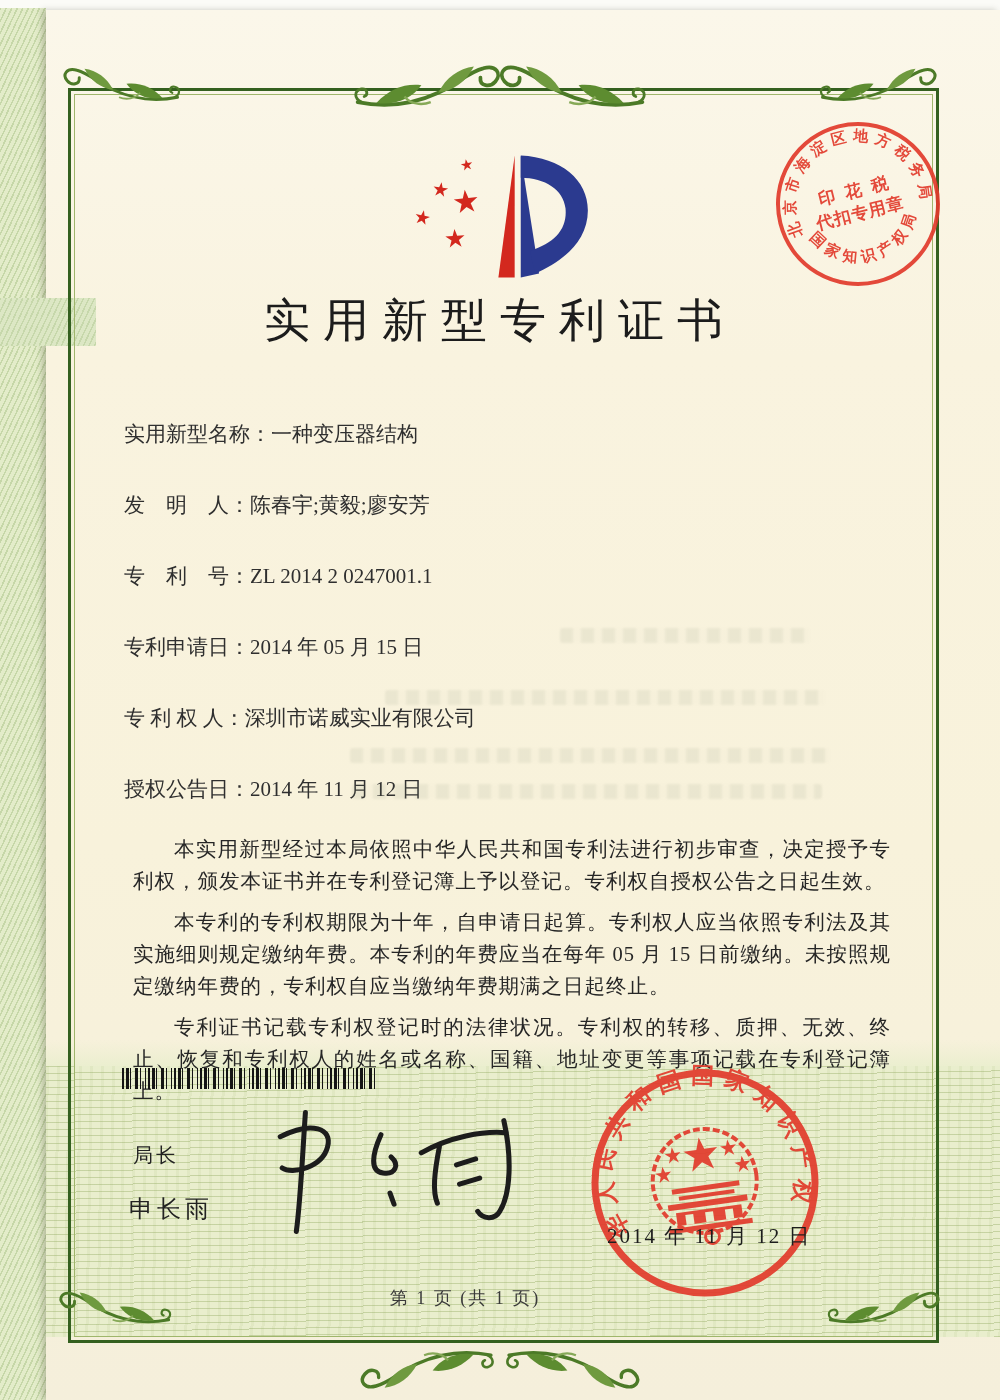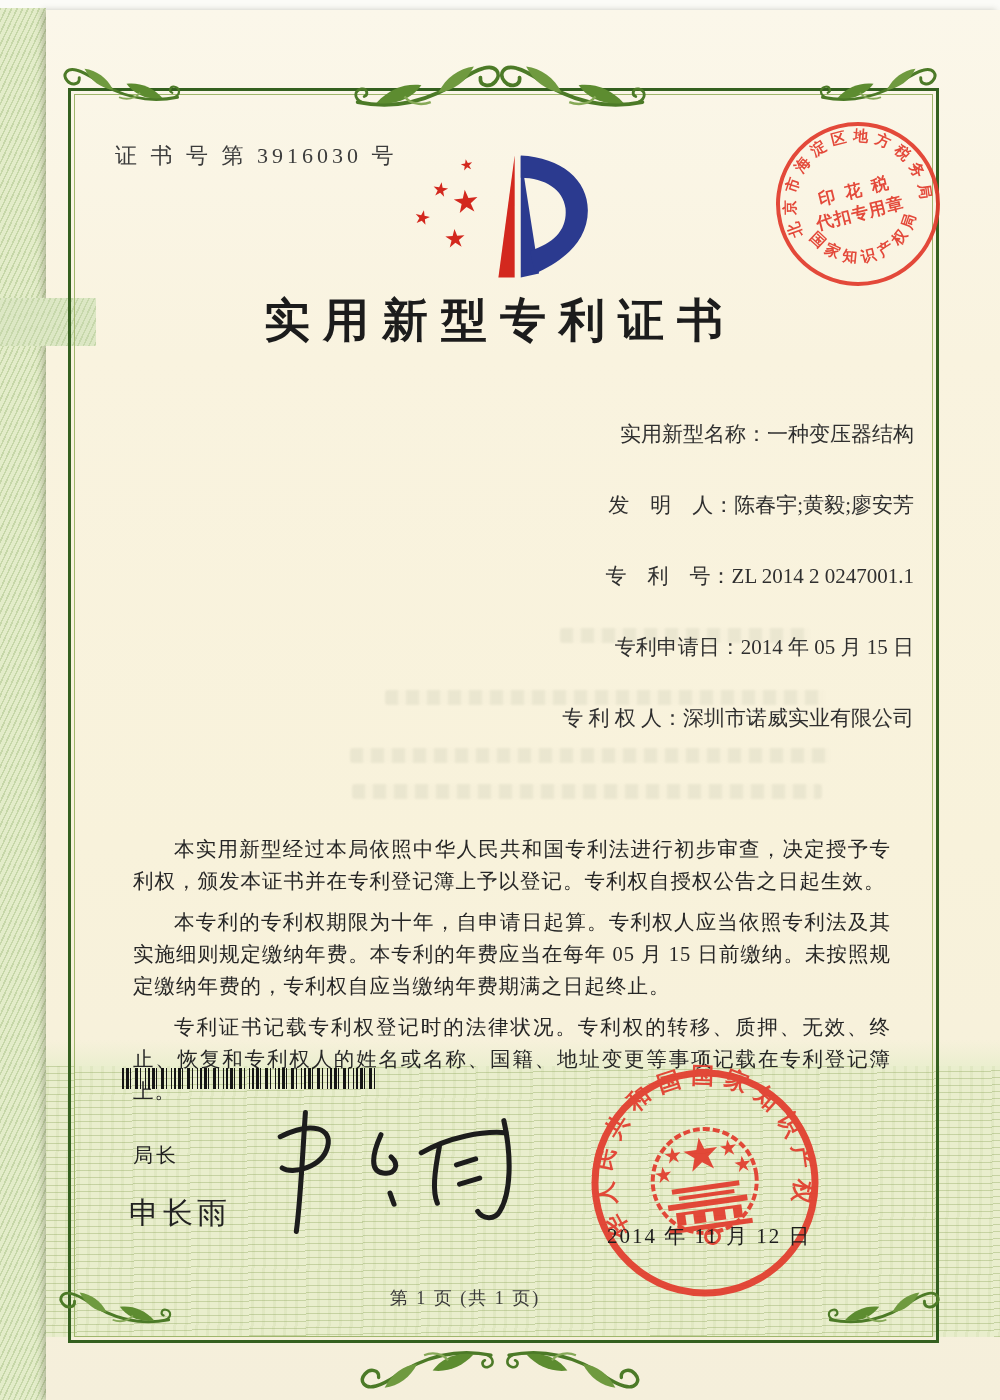--- a/index.html
+++ b/index.html
@@ -28,41 +28,41 @@
       border:3px solid #34601f;}
   .frame-inner{position:absolute;inset:3px;border:1px solid #9fb66b;}
   
   .orn{position:absolute;overflow:visible;}
   .flipx{transform:scaleX(-1);} .flipy{transform:scaleY(-1);} .flipxy{transform:scale(-1,-1);}
   
   .cert-no{position:absolute;left:115px;top:141px;font-size:22px;letter-spacing:4px;color:#3c3c3c;}
   .logo{position:absolute;left:402px;top:148px;width:200px;height:150px;}
   .logo .star{position:absolute;color:#d3281e;line-height:1;}
   .title{position:absolute;left:0;width:1000px;top:290px;text-align:center;
-      font-size:46px;font-weight:bold;letter-spacing:13px;color:#1c1c1c;}
+      font-size:46px;font-weight:normal;letter-spacing:13px;color:#1c1c1c;}
   
   .fields{position:absolute;left:124px;top:420px;width:790px;font-size:21px;color:#2f2f2f;}
-  .fieldrow{height:30px;margin-bottom:41px;white-space:nowrap;text-align:right;}
+  .fieldrow{height:30px;margin-bottom:41px;white-space:nowrap;}
   .flabel{display:inline-block;}
   
   .paras{position:absolute;left:124px;top:824px;width:776px;font-size:20.5px;
       line-height:32px;letter-spacing:1px;color:#262626;text-align:justify;}
   .paras p{margin:9px;text-indent:2em;}
   
   .smudge{position:absolute;height:15px;border-radius:3px;opacity:.55;filter:blur(1.2px);
       background:repeating-linear-gradient(90deg,rgba(125,135,110,.20) 0 13px,rgba(125,135,110,.03) 13px 21px);}
   
   .barcode{position:absolute;left:122px;top:1068px;width:254px;height:21px;background:
     repeating-linear-gradient(90deg,
       #141414 0 2px,transparent 2px 4px,#141414 4px 7px,transparent 7px 8px,
       #141414 8px 9px,transparent 9px 13px,#141414 13px 16px,transparent 16px 18px,
       #141414 18px 19px,transparent 19px 23px,#141414 23px 24px,transparent 24px 26px);}
   
   .sig-title{position:absolute;left:133px;top:1142px;font-size:20px;letter-spacing:3px;color:#222;}
-  .sig-name{position:absolute;left:129px;top:1193px;font-size:30px;letter-spacing:4px;color:#222;}
+  .sig-name{position:absolute;left:129px;top:1193px;font-size:24px;letter-spacing:4px;color:#222;}
   .sig-script{position:absolute;left:252px;top:1106px;width:272px;height:132px;}
   
   .seal{position:absolute;left:585px;top:1063px;width:240px;height:240px;opacity:.92;transform:rotate(-8deg);}
   .seal-date{position:absolute;left:607px;top:1222px;font-size:21px;letter-spacing:2px;color:#1d1d1d;}
   .tax-stamp{position:absolute;left:772px;top:118px;width:172px;height:172px;opacity:.92;transform:rotate(-14deg);}
   
   .footer{position:absolute;left:0;top:1286px;width:930px;text-align:center;
       font-size:18px;letter-spacing:2px;color:#3a3a3a;}
 </style>
 </head>
@@ -110,21 +110,20 @@
   <svg class="orn" style="left:826px;top:1282px;width:115px;height:54px" viewBox="0 0 160 70">
       <use href="#flourish" xlink:href="#flourish"></use>
     </svg>
   <svg class="orn flipxy" style="left:355px;top:1338px;width:145px;height:60px" viewBox="0 0 160 70">
       <use href="#flourish" xlink:href="#flourish"></use>
     </svg>
   <svg class="orn flipy" style="left:500px;top:1338px;width:145px;height:60px" viewBox="0 0 160 70">
       <use href="#flourish" xlink:href="#flourish"></use>
     </svg>
 
-  <div class="cert-no">证 书 号 第 3916030 号</div>
 
   <div class="logo">
     <span class="star" style="left:58px;top:10px;font-size:15px;transform:rotate(-10deg)">★</span>
     <span class="star" style="left:30px;top:32px;font-size:19px;transform:rotate(8deg)">★</span>
     <span class="star" style="left:50px;top:38px;font-size:31px;transform:rotate(-6deg)">★</span>
     <span class="star" style="left:12px;top:60px;font-size:19px;transform:rotate(12deg)">★</span>
     <span class="star" style="left:42px;top:78px;font-size:25px;transform:rotate(-4deg)">★</span>
     <svg style="position:absolute;left:72px;top:0;width:122px;height:140px" viewBox="0 0 120 135">
       <path d="M40,6 L24,126 L40,126 Z" fill="#d3281e"></path>
       <path d="M46,6 L46,126 L64,122 Z" fill="#2b3a8f"></path>
@@ -142,20 +141,23 @@
       <span class="flabel">发　明　人</span><span>：</span><span>陈春宇;黄毅;廖安芳</span>
     </div>
     <div class="fieldrow">
       <span class="flabel">专　利　号</span><span>：</span><span>ZL 2014 2 0247001.1</span>
     </div>
     <div class="fieldrow">
       <span class="flabel">专利申请日</span><span>：</span><span>2014 年 05 月 15 日</span>
     </div>
     <div class="fieldrow">
       <span class="flabel">专 利 权 人</span><span>：</span><span>深圳市诺威实业有限公司</span>
+    </div>
+    <div class="fieldrow">
+      <span class="flabel">授权公告日</span><span>：</span><span>2014 年 11 月 12 日</span>
     </div>
   </div>
 
   <div class="paras">
     <p>本实用新型经过本局依照中华人民共和国专利法进行初步审查，决定授予专利权，颁发本证书并在专利登记簿上予以登记。专利权自授权公告之日起生效。</p>
     <p>本专利的专利权期限为十年，自申请日起算。专利权人应当依照专利法及其实施细则规定缴纳年费。本专利的年费应当在每年 05 月 15 日前缴纳。未按照规定缴纳年费的，专利权自应当缴纳年费期满之日起终止。</p>
     <p>专利证书记载专利权登记时的法律状况。专利权的转移、质押、无效、终止、恢复和专利权人的姓名或名称、国籍、地址变更等事项记载在专利登记簿上。</p>
   </div>
 
   <div class="smudge" style="left:560px;top:628px;width:250px"></div>

